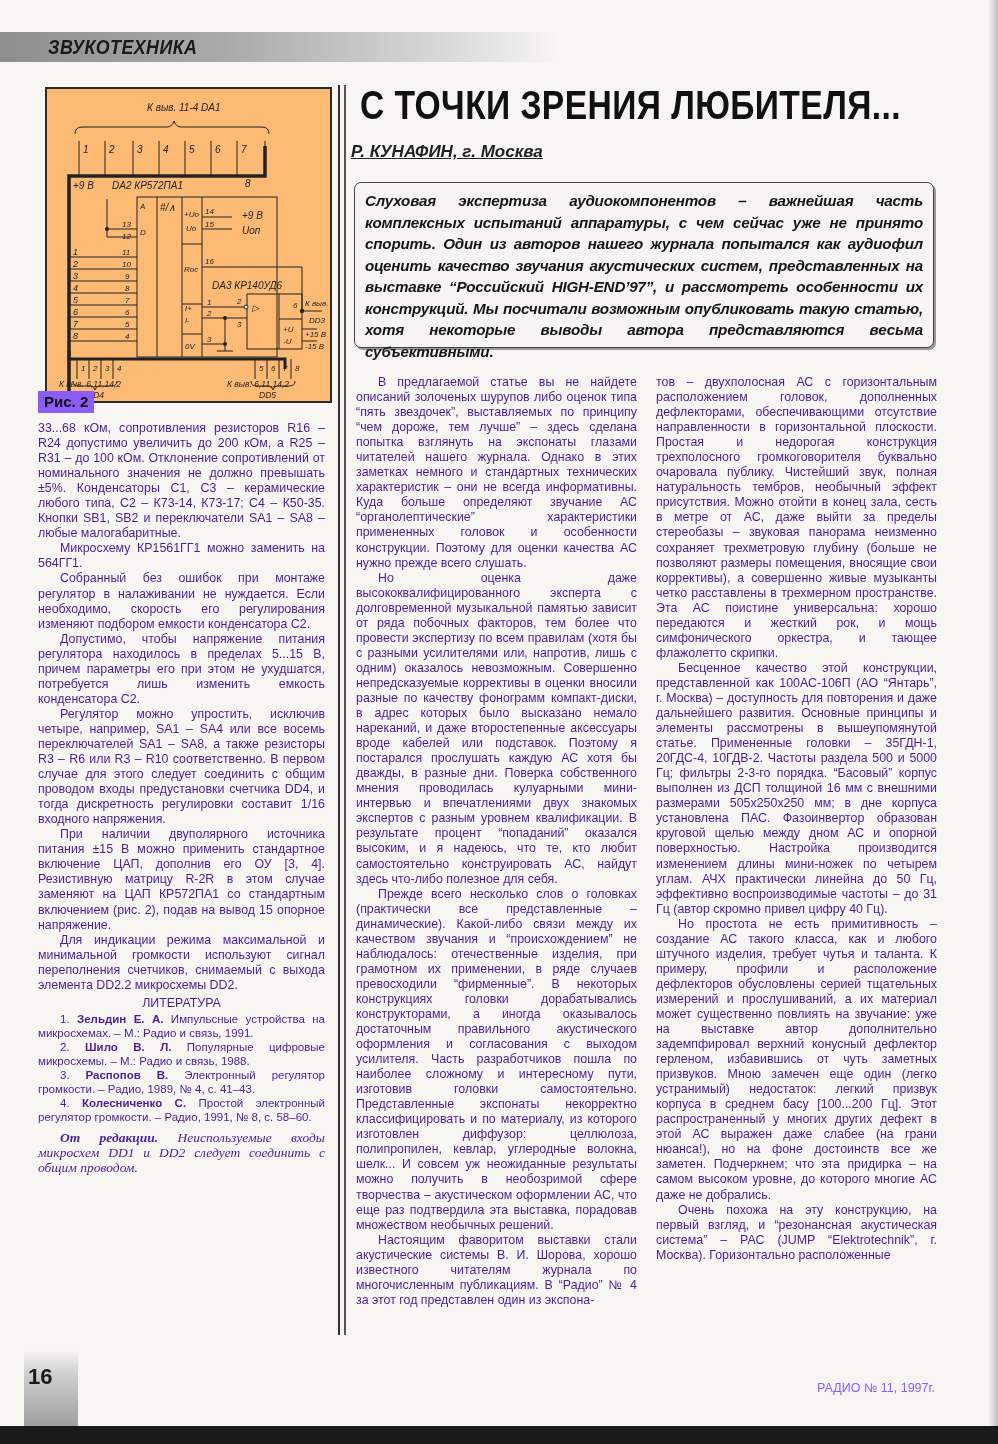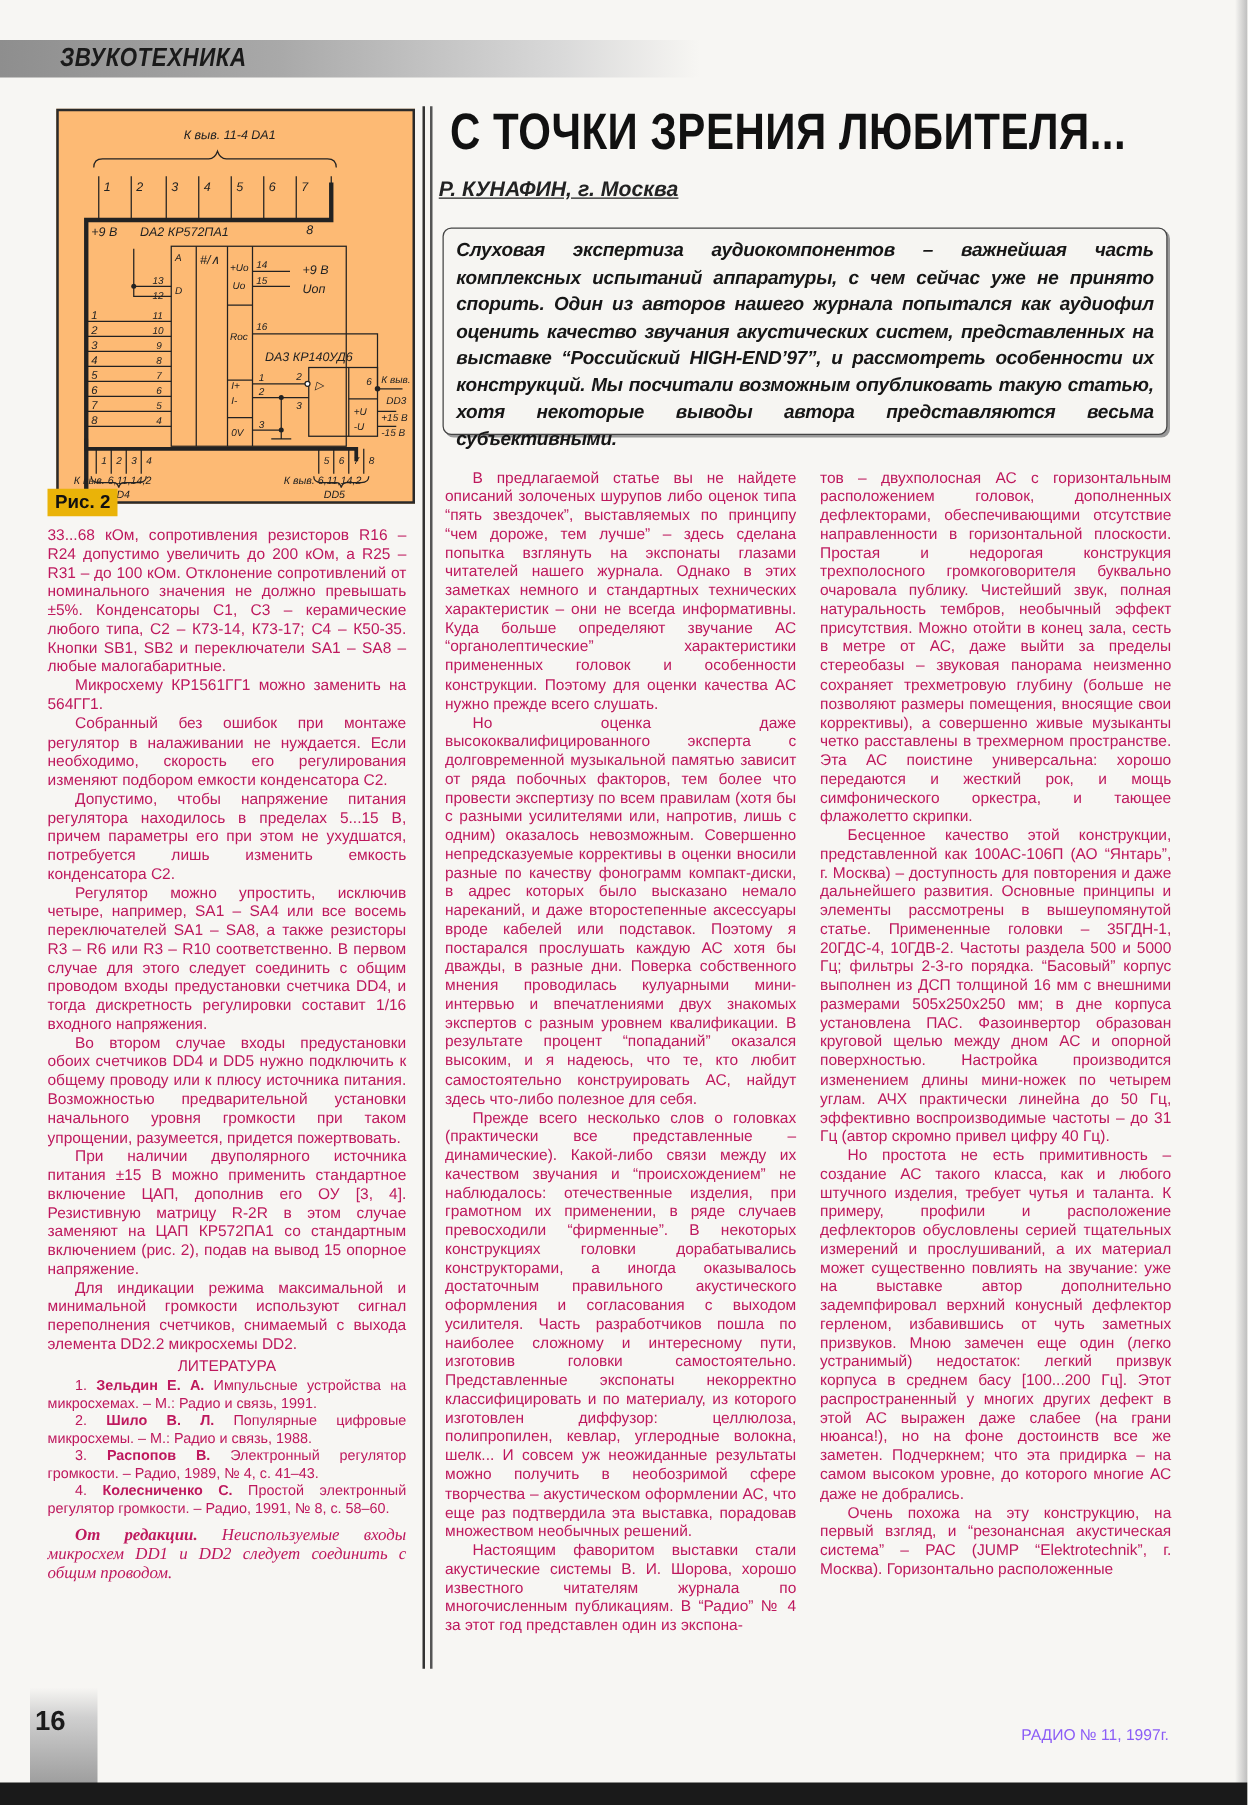--- a/index.html
+++ b/index.html
@@ -17,21 +17,21 @@
     font-family:"Liberation Sans", sans-serif; font-weight:bold; font-style:italic;
     font-size:21px; letter-spacing:0.5px; color:#1a1a1a; transform:scaleX(0.85); transform-origin:left;
   }
   .figure-box {
     position:absolute; left:45px; top:87px; width:283px; height:312px;
     border:2px solid #2a2a2a; background:#fdba74;
   }
   .figure-box svg { position:absolute; left:0; top:0; width:283px; height:312px; }
   .fig-label {
     position:absolute; left:38px; top:391px; height:22px; padding:0 6px;
-    background:#eab308; color:#111; font-weight:bold; font-size:15px; line-height:22px;
+    background:#8b5cf6; color:#111; font-weight:bold; font-size:15px; line-height:22px;
   }
   .col-divider {
     position:absolute; left:338px; top:85px; width:4px; height:1250px;
     border-left:2px solid #333; border-right:2px solid #555;
   }
   .title {
     position:absolute; left:360px; top:82px; font-weight:bold;
     font-size:41px; letter-spacing:0.5px; color:#111; transform:scaleX(0.82); transform-origin:left; white-space:nowrap;
   }
   .byline {
@@ -42,21 +42,21 @@
     border:1.5px solid #444; border-radius:7px; background:#f6f5f2;
     box-shadow:2px 2px 0 #999;
     margin-left:12px;
   }
   .lead-text {
     position:absolute; left:10px; top:7px; width:558px;
     font-weight:bold; font-style:italic; font-size:15.2px; line-height:21.5px;
     text-align:justify; color:#161616; letter-spacing:-0.2px;
   }
   .col {
-    position:absolute; font-size:12.4px; line-height:15.05px; text-align:justify; color:#be185d;
+    position:absolute; font-size:12.4px; line-height:15.05px; text-align:justify; color:#4c1d95;
   }
   .col p { margin:0; text-indent:22px; }
   .col p.noindent { text-indent:0; }
   #col-left { left:38px; top:421px; width:287px; }
   #col-mid  { left:356px; top:375px; width:281px; }
   #col-right{ left:656px; top:375px; width:281px; }
   .lit-heading { text-align:center; text-indent:0 !important; margin:3px 0 1px 0 !important; }
   .lit p { font-size:11.5px; line-height:14px; }
   .lit b { font-weight:bold; }
   .editor-note { margin-top:6px !important; font-family:"Liberation Serif", serif; font-style:italic; font-size:13.5px; line-height:15px; }
@@ -231,21 +231,20 @@
 <div class="lead-box">
   <div class="lead-text">Слуховая экспертиза аудиокомпонентов – важнейшая часть комплексных испытаний аппаратуры, с чем сейчас уже не принято спорить. Один из авторов нашего журнала попытался как аудиофил оценить качество звучания акустических систем, представленных на выставке “Российский HIGH-END’97”, и рассмотреть особенности их конструкций. Мы посчитали возможным опубликовать такую статью, хотя некоторые выводы автора представляются весьма субъективными.</div>
 </div>
 
 <div class="col" id="col-left">
   <p class="noindent">33...68 кОм, сопротивления резисторов R16 – R24 допустимо увеличить до 200 кОм, а R25 – R31 – до 100 кОм. Отклонение сопротивлений от номинального значения не должно превышать ±5%. Конденсаторы С1, С3 – керамические любого типа, С2 – К73-14, К73-17; С4 – К50-35. Кнопки SB1, SB2 и переключатели SA1 – SA8 – любые малогабаритные.</p>
   <p>Микросхему КР1561ГГ1 можно заменить на 564ГГ1.</p>
   <p>Собранный без ошибок при монтаже регулятор в налаживании не нуждается. Если необходимо, скорость его регулирования изменяют подбором емкости конденсатора С2.</p>
   <p>Допустимо, чтобы напряжение питания регулятора находилось в пределах 5...15 В, причем параметры его при этом не ухудшатся, потребуется лишь изменить емкость конденсатора С2.</p>
   <p>Регулятор можно упростить, исключив четыре, например, SA1 – SA4 или все восемь переключателей SA1 – SA8, а также резисторы R3 – R6 или R3 – R10 соответственно. В первом случае для этого следует соединить с общим проводом входы предустановки счетчика DD4, и тогда дискретность регулировки составит 1/16 входного напряжения.</p>
-  <p>Во втором случае входы предустановки обоих счетчиков DD4 и DD5 нужно подключить к общему проводу или к плюсу источника питания. Возможностью предварительной установки начального уровня громкости при таком упрощении, разумеется, придется пожертвовать.</p>
   <p>При наличии двуполярного источника питания ±15 В можно применить стандартное включение ЦАП, дополнив его ОУ [3, 4]. Резистивную матрицу R-2R в этом случае заменяют на ЦАП КР572ПА1 со стандартным включением (рис. 2), подав на вывод 15 опорное напряжение.</p>
   <p>Для индикации режима максимальной и минимальной громкости используют сигнал переполнения счетчиков, снимаемый с выхода элемента DD2.2 микросхемы DD2.</p>
   <p class="lit-heading">ЛИТЕРАТУРА</p>
   <div class="lit">
     <p><span>1.</span> <b>Зельдин Е. А.</b> <span>Импульсные устройства на микросхемах. – М.: Радио и связь, 1991.</span></p>
     <p><span>2.</span> <b>Шило В. Л.</b> <span>Популярные цифровые микросхемы. – М.: Радио и связь, 1988.</span></p>
     <p><span>3.</span> <b>Распопов В.</b> <span>Электронный регулятор громкости. – Радио, 1989, № 4, с. 41–43.</span></p>
     <p><span>4.</span> <b>Колесниченко С.</b> <span>Простой электронный регулятор громкости. – Радио, 1991, № 8, с. 58–60.</span></p>
   </div>
   <p class="editor-note"><b>От редакции.</b> <span>Неиспользуемые входы микросхем DD1 и DD2 следует соединить с общим проводом.</span></p>

